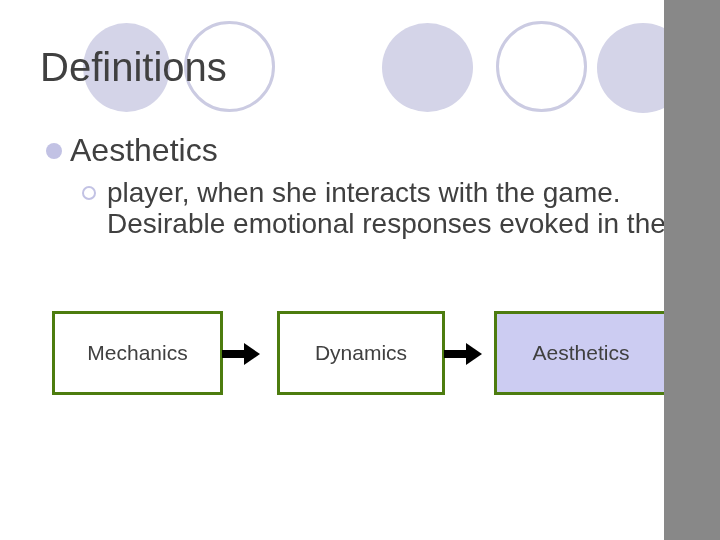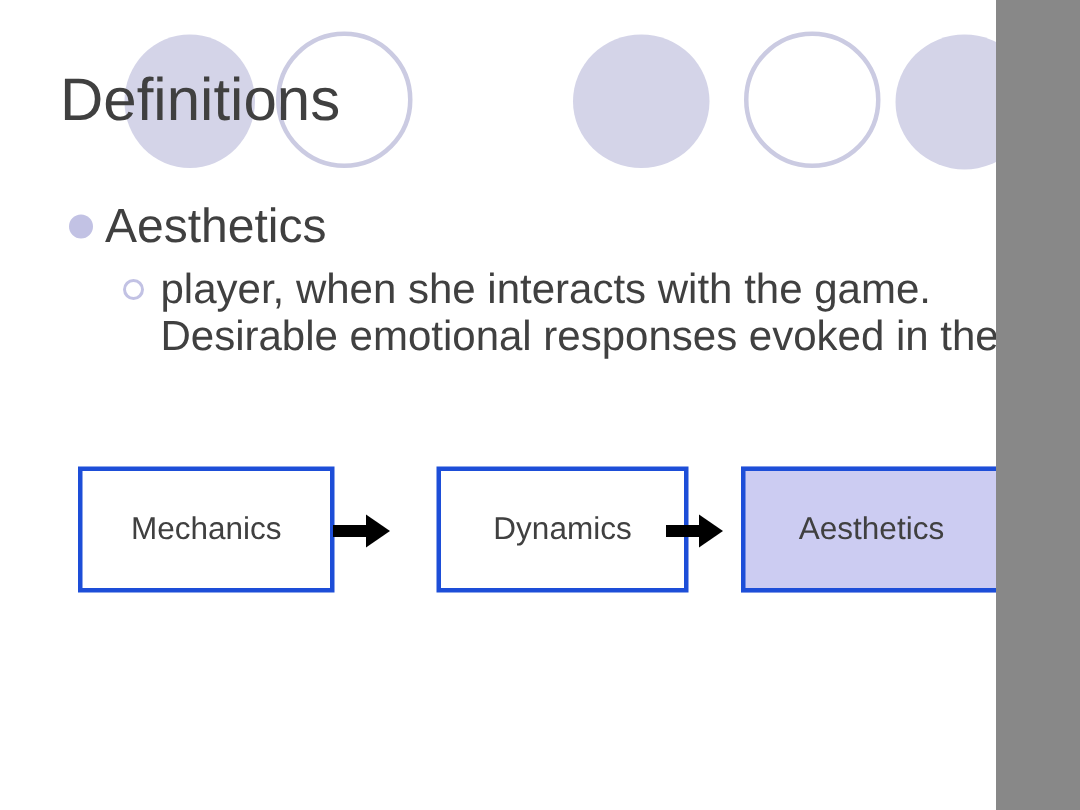--- a/index.html
+++ b/index.html
@@ -42,21 +42,21 @@
     border:2px solid #C2C2E4; background:transparent;
   }
   .bullet2-text {
     position:absolute; left:107px; top:177px;
     width:560px;
     font-size:28px; line-height:31px;
   }
 
   .flow-box {
     position:absolute; top:311px; height:84px;
-    border:3px solid #1d4ed8; background:#fff;
+    border:3px solid #4d7c0f; background:#fff;
     box-sizing:border-box;
     display:flex; align-items:center; justify-content:center;
     font-size:21px;
   }
   .box-1 { left:52px;  width:171px; }
   .box-2 { left:277px; width:168px; }
   .box-3 { left:494px; width:174px; }
 
   .flow-arrow { position:absolute; top:341px; width:38px; height:26px; }
   .arrow-1 { left:222px; }
@@ -89,21 +89,21 @@
     <span>Mechanics</span>
   </div>
 
   <div class="flow-arrow arrow-1">
     <svg width="38" height="26" viewBox="0 0 38 26" style="fill: rgb(0, 0, 0);">
       <rect x="0" y="9" width="22" height="8"></rect>
       <polygon points="22,2 38,13 22,24"></polygon>
     </svg>
   </div>
 
-  <div class="flow-box box-2" style="background-color: rgb(255, 255, 255); margin-left: 14px;">
+  <div class="flow-box box-2" style="background-color: rgb(255, 255, 255);">
     <span>Dynamics</span>
   </div>
 
   <div class="flow-arrow arrow-2">
     <svg width="38" height="26" viewBox="0 0 38 26" style="fill: rgb(0, 0, 0);">
       <rect x="0" y="9" width="22" height="8"></rect>
       <polygon points="22,2 38,13 22,24"></polygon>
     </svg>
   </div>
 

